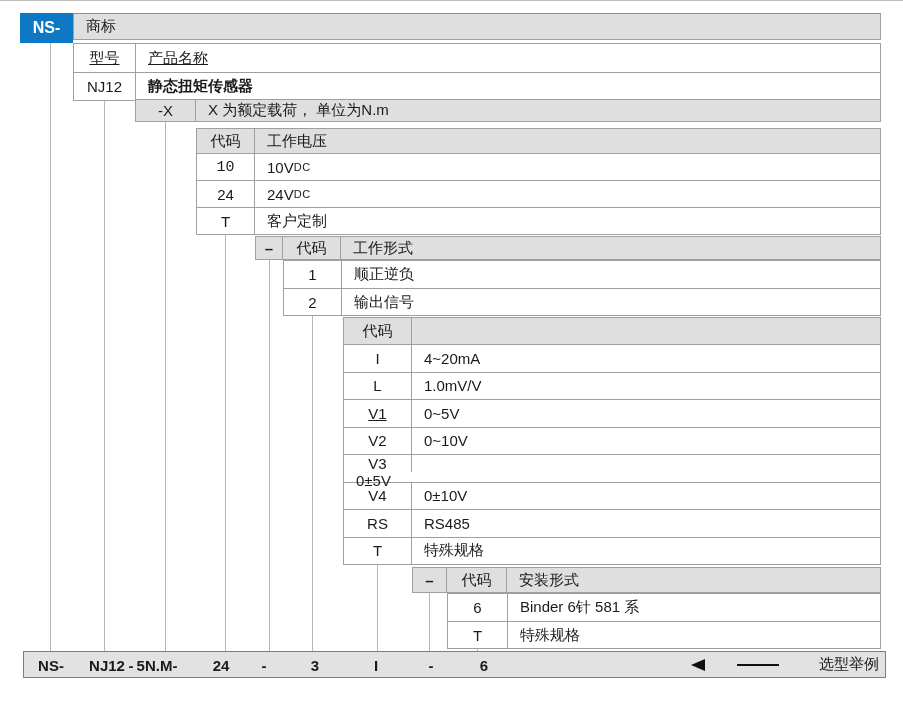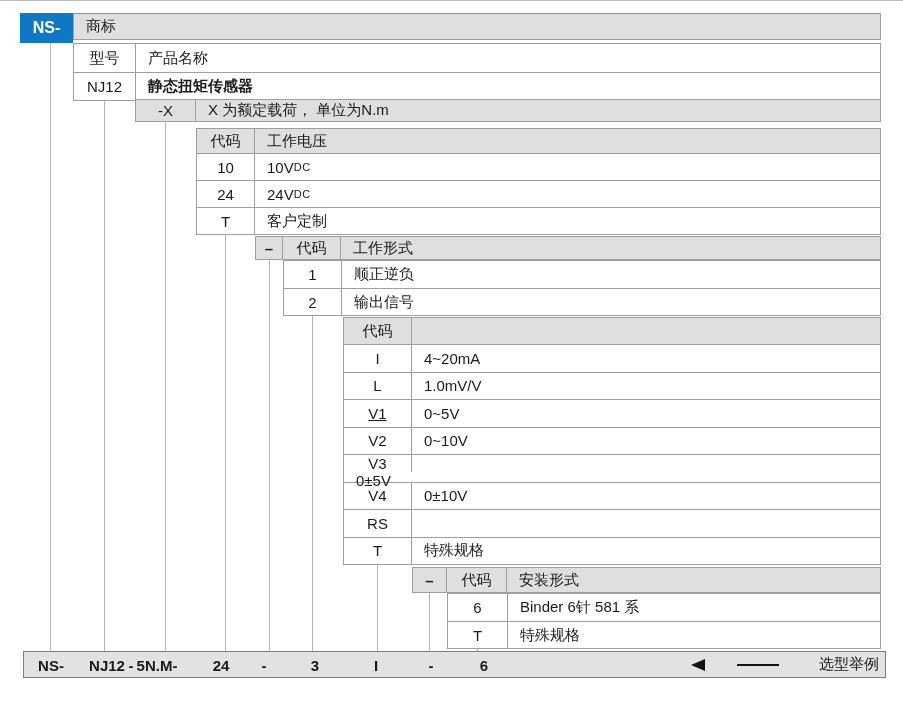--- a/index.html
+++ b/index.html
@@ -54,42 +54,42 @@
   <div class="vline" style="left:429px;top:593px;height:58px;"></div>
   <div class="vline" style="left:477px;top:647px;height:4px;"></div>
 
   <div class="bar gray" style="left:73px;top:13px;width:808px;height:27px;border-top-color:#8f8f8f;">
     <div class="cell val">商标</div>
   </div>
 
   <div class="badge" style="background:#0e78c5;">NS-</div>
 
   <div class="tbl" style="left:73px;top:43px;width:808px;">
-    <div class="row" style="height:28px;">
+    <div class="row" style="height:28px;text-decoration:underline;">
       <div class="cell code" style="width:62px;">型号</div>
       <div class="cell val">产品名称</div>
     </div>
     <div class="row" style="height:28px;">
       <div class="cell code" style="width:62px;">NJ12</div>
       <div class="cell val bold">静态扭矩传感器</div>
     </div>
   </div>
 
   <div class="bar gray" style="left:135px;top:99px;width:746px;height:23px;">
     <div class="cell code" style="width:60px;">-X</div>
     <div class="cell val">X 为额定载荷， 单位为N.m</div>
   </div>
 
   <div class="tbl" style="left:196px;top:128px;width:685px;">
     <div class="row gray" style="height:24px;">
       <div class="cell code" style="width:58px;">代码</div>
       <div class="cell val">工作电压</div>
     </div>
     <div class="row" style="height:27px;">
-      <div class="cell code" style="width:58px;">10</div>
+      <div class="cell code" style="width:58px;font-family:Liberation Mono, monospace;">10</div>
       <div class="cell val">
         <span>10V</span>
           <span class="suffix">DC</span>
       </div>
     </div>
     <div class="row" style="height:27px;">
       <div class="cell code" style="width:58px;">24</div>
       <div class="cell val">
         <span>24V</span>
           <span class="suffix">DC</span>
@@ -141,20 +141,21 @@
     <div class="row" style="height:27.5px;flex-direction:column;">
       <div class="cell code" style="width:68px;">V3</div>
       <div class="cell val">0±5V</div>
     </div>
     <div class="row" style="height:27.5px;">
       <div class="cell code" style="width:68px;">V4</div>
       <div class="cell val">0±10V</div>
     </div>
     <div class="row" style="height:27.5px;">
       <div class="cell code" style="width:68px;">RS</div>
+      <div class="cell val">RS485</div>
     </div>
     <div class="row" style="height:27.5px;">
       <div class="cell code" style="width:68px;">T</div>
       <div class="cell val">特殊规格</div>
     </div>
   </div>
 
   <div class="bar gray" style="left:412px;top:567px;width:469px;height:26px;">
     <div class="cell dash" style="width:34px;">–</div>
     <div class="cell code" style="width:60px;">代码</div>

